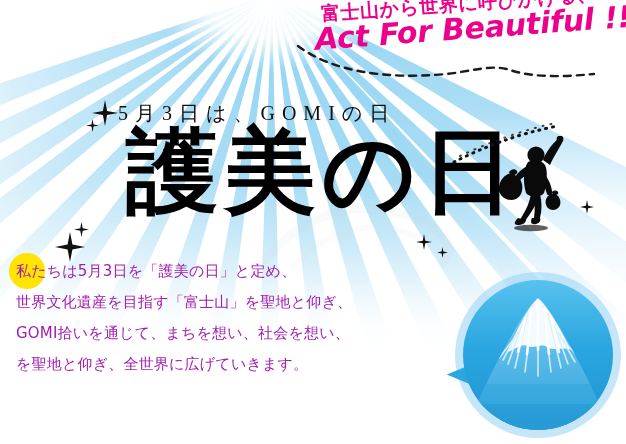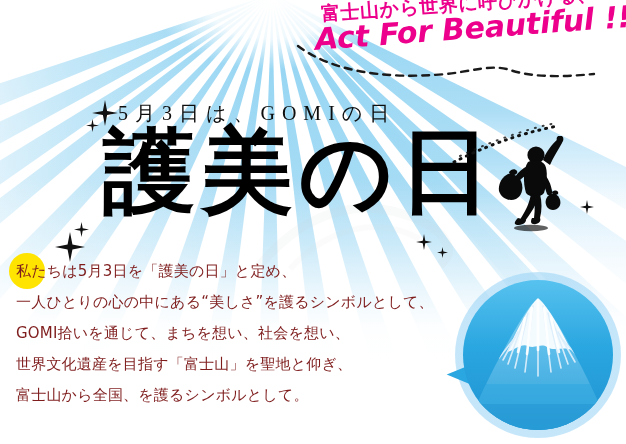--- a/index.html
+++ b/index.html
@@ -51,41 +51,41 @@
   }
   .dashed-arc{position:absolute;left:296px;top:44px;pointer-events:none;}
 
   
   .subtitle{
     position:absolute;left:118px;top:100px;
     font-family:"Liberation Serif","DejaVu Serif",serif;
     font-size:20px;color:#0d0d0d;letter-spacing:7px;white-space:nowrap;
   }
   .maintitle{
-    position:absolute;left:103px;top:126px;
+    position:absolute;left:126px;top:126px;
     font-family:"Liberation Serif","DejaVu Serif",serif;
     font-size:92px;line-height:92px;font-weight:bold;color:#000000;
     letter-spacing:6px;white-space:nowrap;
   }
 
   
   .spark{position:absolute;pointer-events:none;}
 
   
   .runner{position:absolute;left:498px;top:136px;}
   .dot-trail{position:absolute;left:452px;top:122px;pointer-events:none;}
 
   
   .copy{
     position:absolute;left:16px;top:256px;width:430px;
     font-family:"DejaVu Sans","Liberation Sans",sans-serif;
   }
   .copy .line{
     position:relative;
-    font-size:15px;color:#7f1d1d;
+    font-size:15px;color:#a21caf;
     line-height:31px;height:31px;white-space:nowrap;letter-spacing:.2px;
   }
   .hl-dot{
     position:absolute;left:-7px;top:-3px;width:36px;height:36px;
     border-radius:50%;background:#ffe400;z-index:0;
   }
   .copy .line span.txt{position:relative;z-index:1;}
 
   
   .fuji-wrap{
@@ -252,30 +252,27 @@
       <ellipse cx="33" cy="92" rx="17" ry="3.2" fill="#0a0a0a" opacity=".65"></ellipse>
     </svg>
   </div>
 
   <div class="copy">
     <div class="line">
       <span class="hl-dot"></span>
       <span class="txt">私たちは5月3日を「護美の日」と定め、</span>
     </div>
     <div class="line">
-      <span class="txt">一人ひとりの心の中にある“美しさ”を護るシンボルとして、</span>
+      <span class="txt">世界文化遺産を目指す「富士山」を聖地と仰ぎ、</span>
     </div>
     <div class="line">
       <span class="txt">GOMI拾いを通じて、まちを想い、社会を想い、</span>
     </div>
     <div class="line">
-      <span class="txt">世界文化遺産を目指す「富士山」を聖地と仰ぎ、</span>
-    </div>
-    <div class="line">
-      <span class="txt">富士山から全国、を護るシンボルとして。</span>
+      <span class="txt">を聖地と仰ぎ、全世界に広げていきます。</span>
     </div>
   </div>
 
   <div class="fuji-wrap">
     <div class="fuji-glow"></div>
     <div class="fuji-tail"></div>
     <div class="fuji">
       <svg width="150" height="150" viewBox="0 0 150 150" aria-hidden="true">
         <defs>
           <linearGradient id="sky" x1="0" y1="0" x2="0" y2="1">

